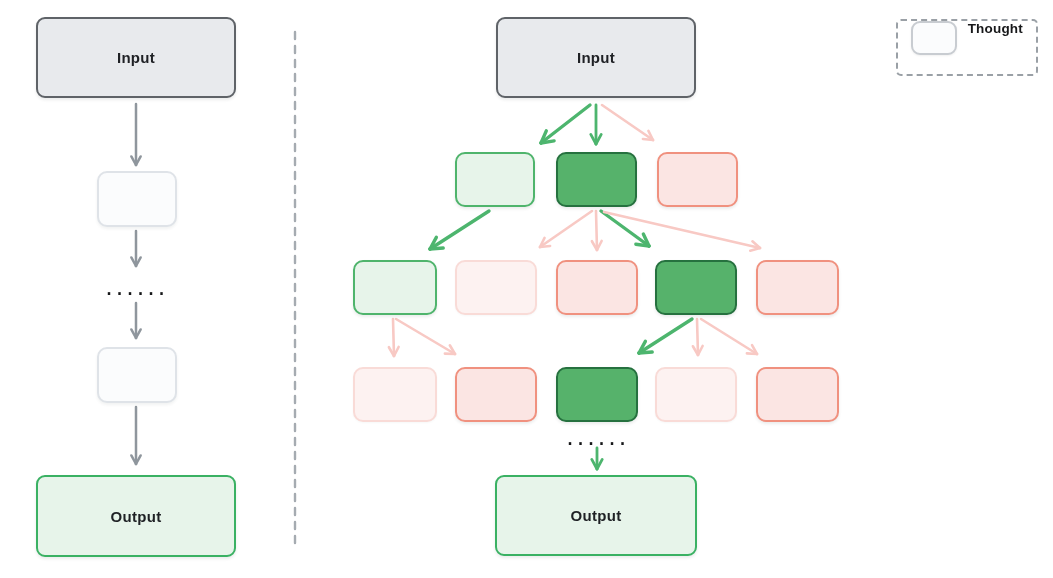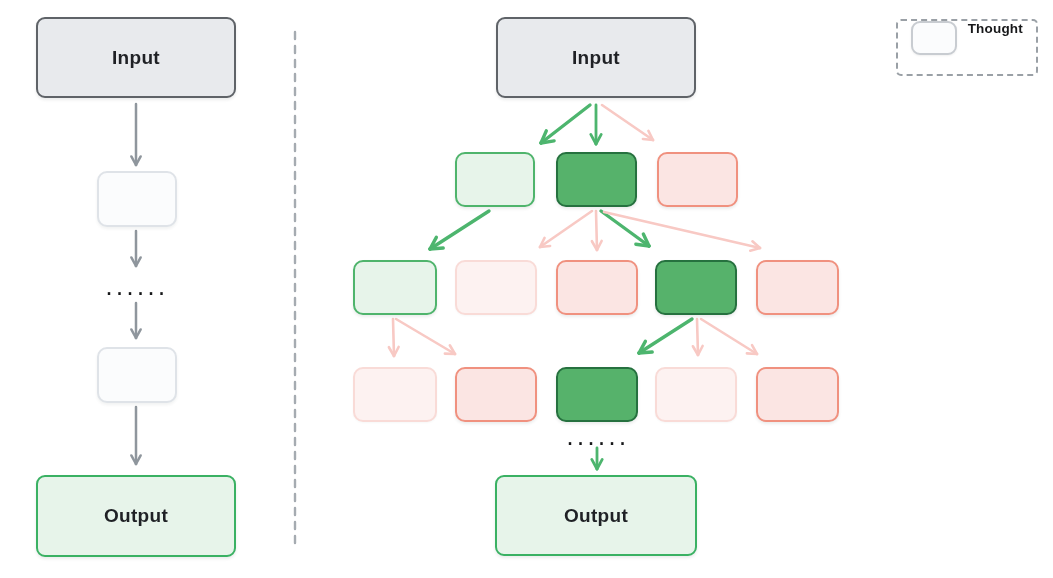--- a/index.html
+++ b/index.html
@@ -3,21 +3,21 @@
 <meta charset="utf-8">
 <style>
   html,body{margin:0;padding:0;background:#ffffff;}
   body{font-family:"Liberation Sans","DejaVu Sans",sans-serif;}
   .canvas{position:relative;width:1053px;height:578px;background:#ffffff;overflow:hidden;}
   #arrow-layer{position:absolute;left:0;top:0;width:1053px;height:578px;}
   .node{
     position:absolute;box-sizing:border-box;
     border:2px solid transparent;border-radius:10px;
     display:flex;align-items:center;justify-content:center;
-    font-size:19px;font-weight:600;color:#1f2125;letter-spacing:.3px;
+    font-size:15px;font-weight:600;color:#1f2125;letter-spacing:.3px;
     box-shadow:0 2px 3px rgba(60,64,67,.10);
   }
   .node.big{border-radius:9px;}
   .node.input{background:var(--box-gray-fill);border-color:var(--box-gray-border);}
   .node.output{background:var(--green-light-fill);border-color:var(--output-border);text-align:right;}
   .node.thought{background:var(--thought-fill);border-color:var(--thought-border);box-shadow:0 2px 3px rgba(60,64,67,.07);}
   .node.green{background:var(--green-fill);border-color:var(--green-border);}
   .node.green-light{background:var(--green-light-fill);border-color:var(--green-light-border);}
   .node.pink{background:var(--pink-fill);border-color:var(--pink-border);}
   .node.pink-faded{background:var(--pink-faded-fill);border-color:var(--pink-faded-border);box-shadow:0 1px 2px rgba(60,64,67,.04);}

